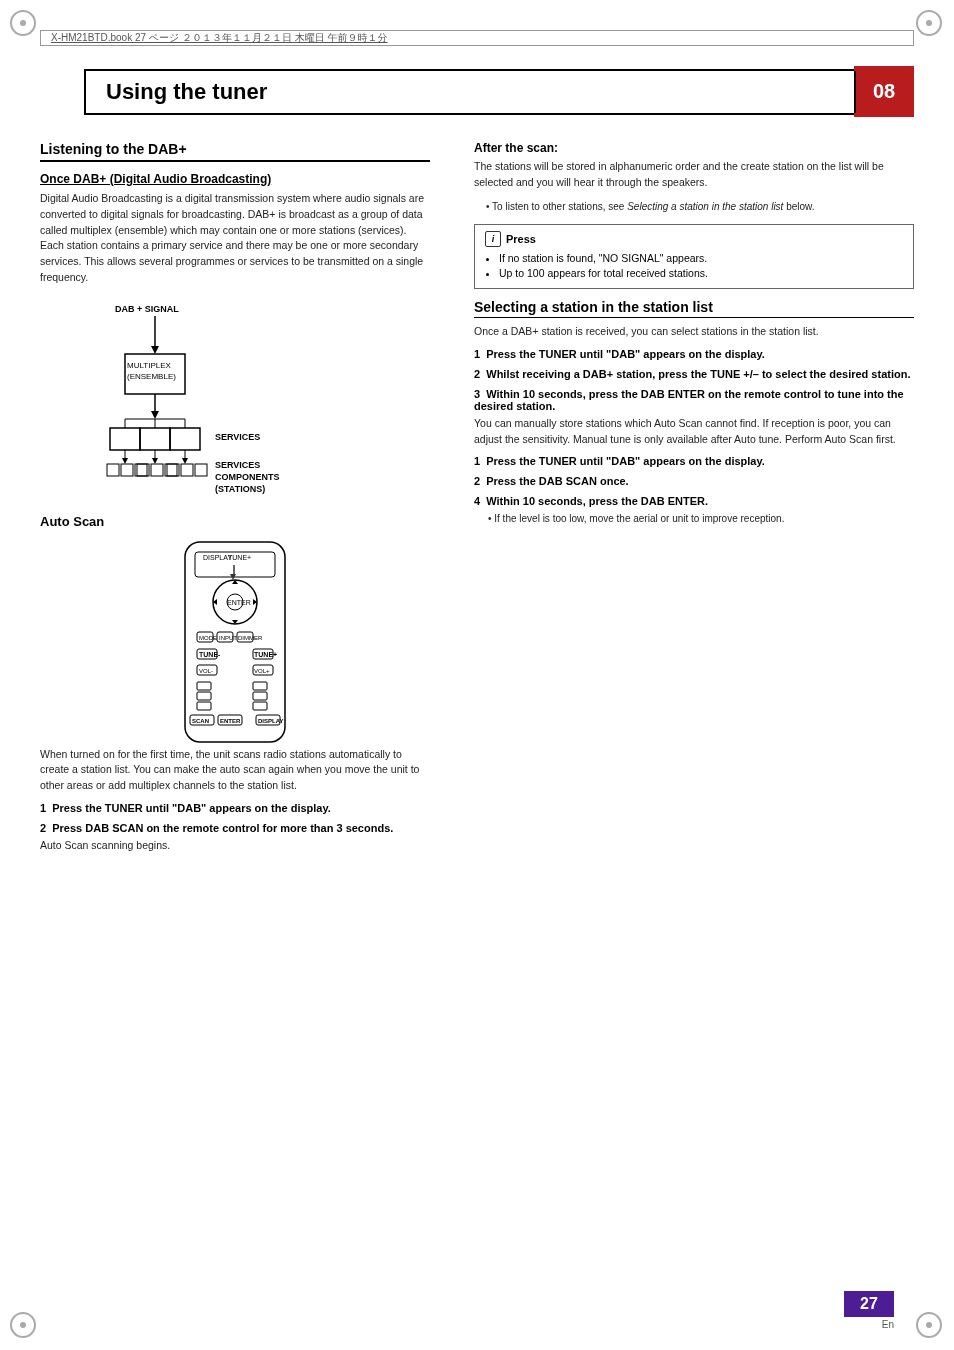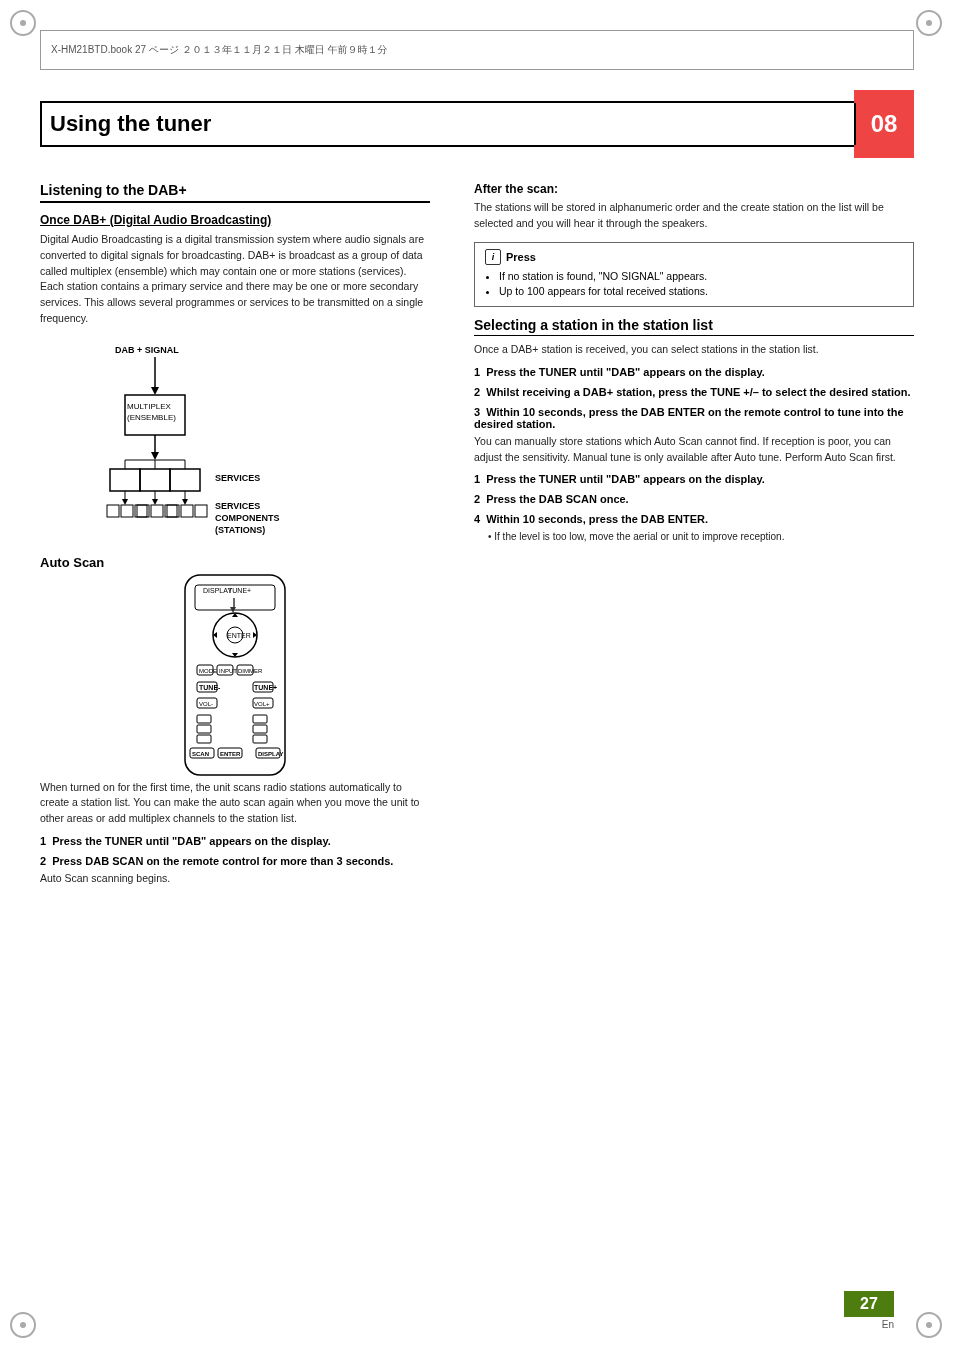--- a/index.html
+++ b/index.html
@@ -17,26 +17,27 @@
       width: 954px;
       min-height: 1350px;
       background: #fff;
       padding: 30px 40px;
       position: relative;
     }
 
     
     .top-meta {
       border: 1px solid #999;
-      padding: 12px 10px;
+      padding: 0 10px;
       font-size: 10px;
       color: #555;
       margin-bottom: 20px;
       display: flex;
       justify-content: space-between;
+      text-decoration: underline;
     }
 
     
     .corner-tl, .corner-tr, .corner-bl, .corner-br {
       position: absolute;
       width: 28px;
       height: 28px;
     }
     .corner-tl { top: 10px; left: 10px; }
     .corner-tr { top: 10px; right: 10px; }
@@ -65,44 +66,45 @@
     
     .title-bar {
       display: flex;
       align-items: center;
       margin-bottom: 24px;
       margin-top: 10px;
     }
     .title-bar-inner {
       border: 2px solid #000;
       border-right: none;
-      padding: 8px 8px;
+      padding: 8px 20px;
       flex: 1;
       position: relative;
+      margin-left: 44px;
     }
     .title-bar-inner::after {
       content: '';
       position: absolute;
       right: -2px;
       top: 0;
       bottom: 0;
       width: 2px;
       background: #000;
     }
     .title-text {
       font-size: 22px;
       font-weight: bold;
       color: #000;
     }
     .chapter-badge {
-      background: #ef4444;
+      background: #b91c1c;
       color: #fff;
-      font-size: 24px;
-      font-weight: bold;
-      padding: 20px 16px;
+      font-size: 20px;
+      font-weight: bold;
+      padding: 14px 16px;
       min-width: 60px;
       text-align: center;
     }
 
     
     .main-content {
       display: flex;
       gap: 44px;
     }
     .col-left {
@@ -141,20 +143,21 @@
       margin: 12px auto;
       width: 260px;
       position: relative;
       height: 200px;
     }
 
     
     .auto-scan-title {
       font-size: 13px;
       font-weight: bold;
+      margin-bottom: 8px;
       margin-top: 16px;
     }
 
     .instruction-bold {
       font-size: 11px;
       font-weight: bold;
       margin-bottom: 4px;
       margin-top: 8px;
     }
 
@@ -222,21 +225,21 @@
     
     .page-number-area {
       position: absolute;
       bottom: 20px;
       right: 60px;
       display: flex;
       flex-direction: column;
       align-items: flex-end;
     }
     .page-number-badge {
-      background: #4d7c0f;
+      background: #4c1d95;
       color: #fff;
       font-size: 16px;
       font-weight: bold;
       padding: 4px 12px;
       min-width: 50px;
       text-align: center;
     }
     .en-label {
       font-size: 10px;
       color: #555;
@@ -421,20 +424,24 @@
       <div class="body-text">Auto Scan scanning begins.</div>
 
     </div>
 
     <div class="col-right">
 
       <div class="after-scan-title">After the scan:</div>
 
       <div class="body-text">The stations will be stored in alphanumeric order and the create station on the list will be selected and you will hear it through the speakers.</div>
 
+      <div class="body-text" style="font-size:10px; padding-left:12px;">
+        <span>• </span>
+        <span>To listen to other stations, see <em>Selecting a station in the station list</em> below.</span>
+      </div>
 
       <div class="note-box">
         <div class="note-header">
           <div class="note-icon">i</div>
           <span>Press</span>
         </div>
         <ul class="bullet-list">
           <li>If no station is found, "NO SIGNAL" appears.</li>
           <li>Up to 100 appears for total received stations.</li>
         </ul>

